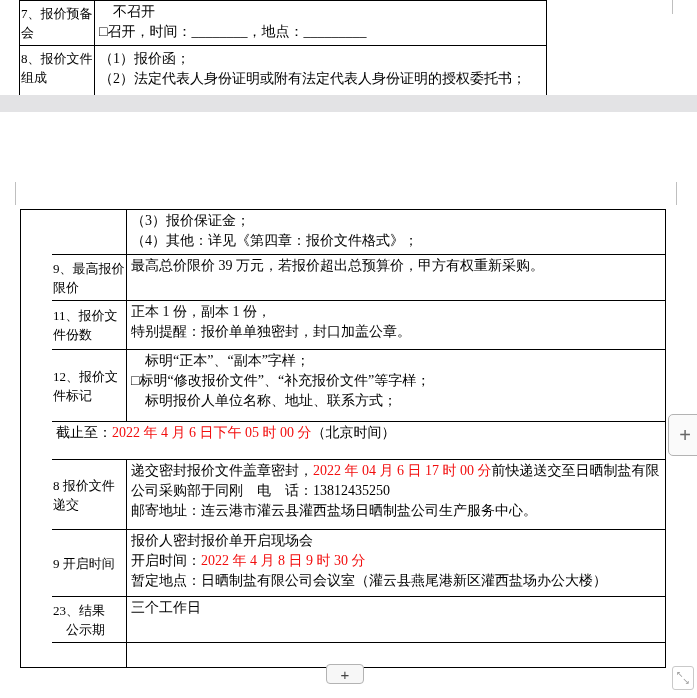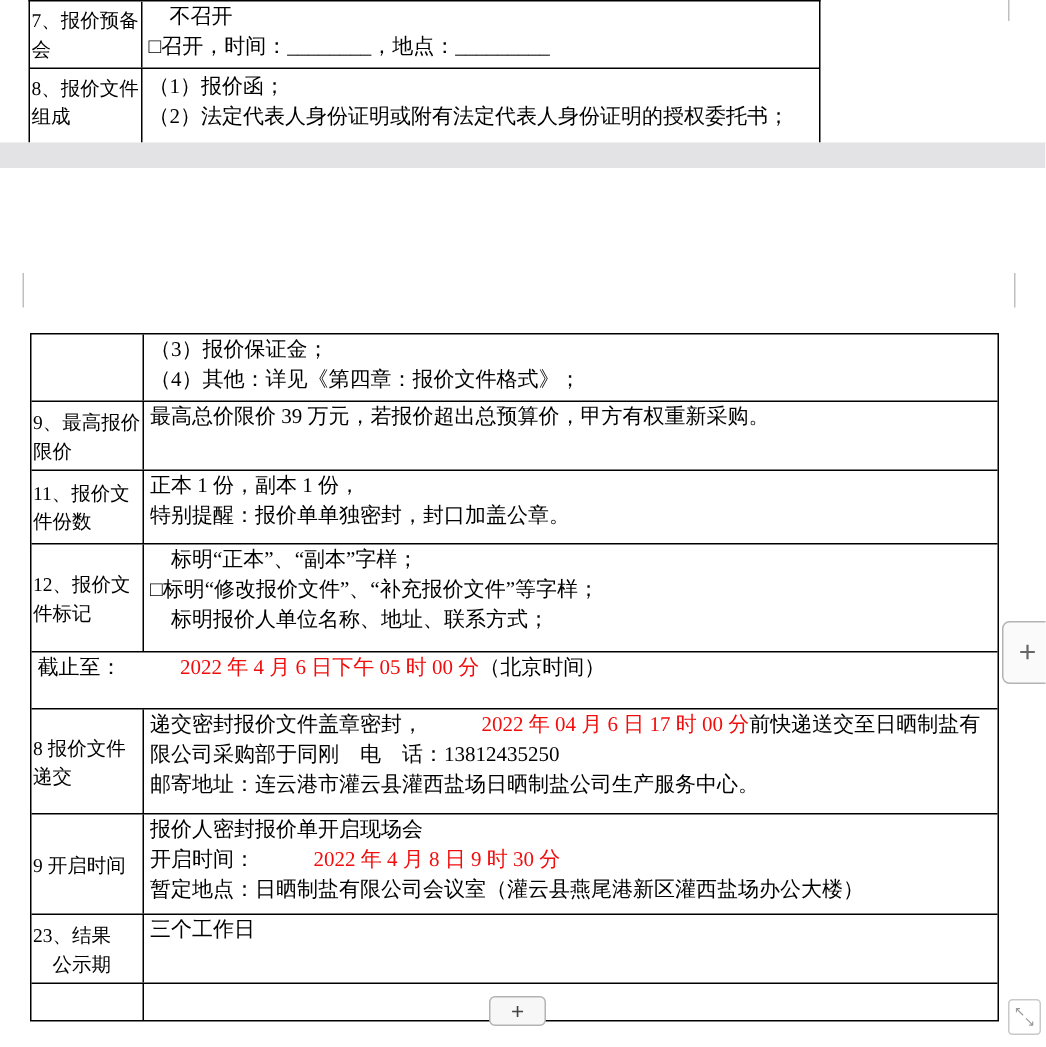--- a/index.html
+++ b/index.html
@@ -11,36 +11,36 @@
   
   .gap-band{position:absolute;left:0;top:95px;width:697px;height:17px;background:var(--page_gap,#e3e3e5);}
   
   .mark{position:absolute;background:#bfbfbf;}
   .mark.m-tr{left:672px;top:0;width:1px;height:14px;}
   .mark.m-l2{left:15px;top:182px;width:1px;height:23px;}
   .mark.m-r2{left:676px;top:182px;width:1px;height:23px;}
   
   .tbl{position:absolute;box-sizing:border-box;background:#fff;}
   .tbl1{left:19px;top:0;width:528px;height:95px;border:1px solid #000;border-bottom:none;overflow:hidden;}
-  .tbl2{left:20px;top:222px;width:646px;border:1px solid #000;}
+  .tbl2{left:20px;top:209px;width:646px;border:1px solid #000;padding-left:31px;}
   .row{display:flex;border-bottom:1px solid #000;box-sizing:border-box;}
   .row.last{border-bottom:none;}
   .c1{
     width:75px;flex:0 0 75px;border-right:1px solid #000;box-sizing:border-box;
     display:flex;align-items:center;padding:1px 1px 1px 1px;
     font-size:13px;line-height:19px;white-space:pre-line;
   }
   .c2{
     flex:1;display:flex;flex-direction:column;justify-content:flex-start;
     padding:1px 2px 1px 4px;font-size:14px;line-height:20px;box-sizing:border-box;
     overflow:hidden;
   }
   .ln{min-height:20px;}
   .b{font-weight:normal;}
-  .red{color:var(--red,#f20d0d);margin-left:39px;}
+  .red{color:var(--red,#f20d0d);}
   
   .btn{
     position:absolute;display:flex;align-items:center;justify-content:center;
     font-family:"Liberation Sans","DejaVu Sans",sans-serif;cursor:pointer;
     background:#fafafa;border:1px solid #b3b3b3;color:#666;box-sizing:border-box;
   }
   .btn-side{left:668px;top:414px;width:34px;height:42px;border-radius:5px;font-size:20px;}
   .btn-bottom{left:326px;top:664px;width:38px;height:20px;border-radius:4px;font-size:15px;background:#f7f7f7;color:#444;}
   .btn-expand{left:672px;top:666px;width:22px;height:24px;border-radius:3px;border-color:#c9c9c9;background:#fff;}
   .btn-expand .arr{position:absolute;font-size:9px;line-height:9px;color:#999;}

